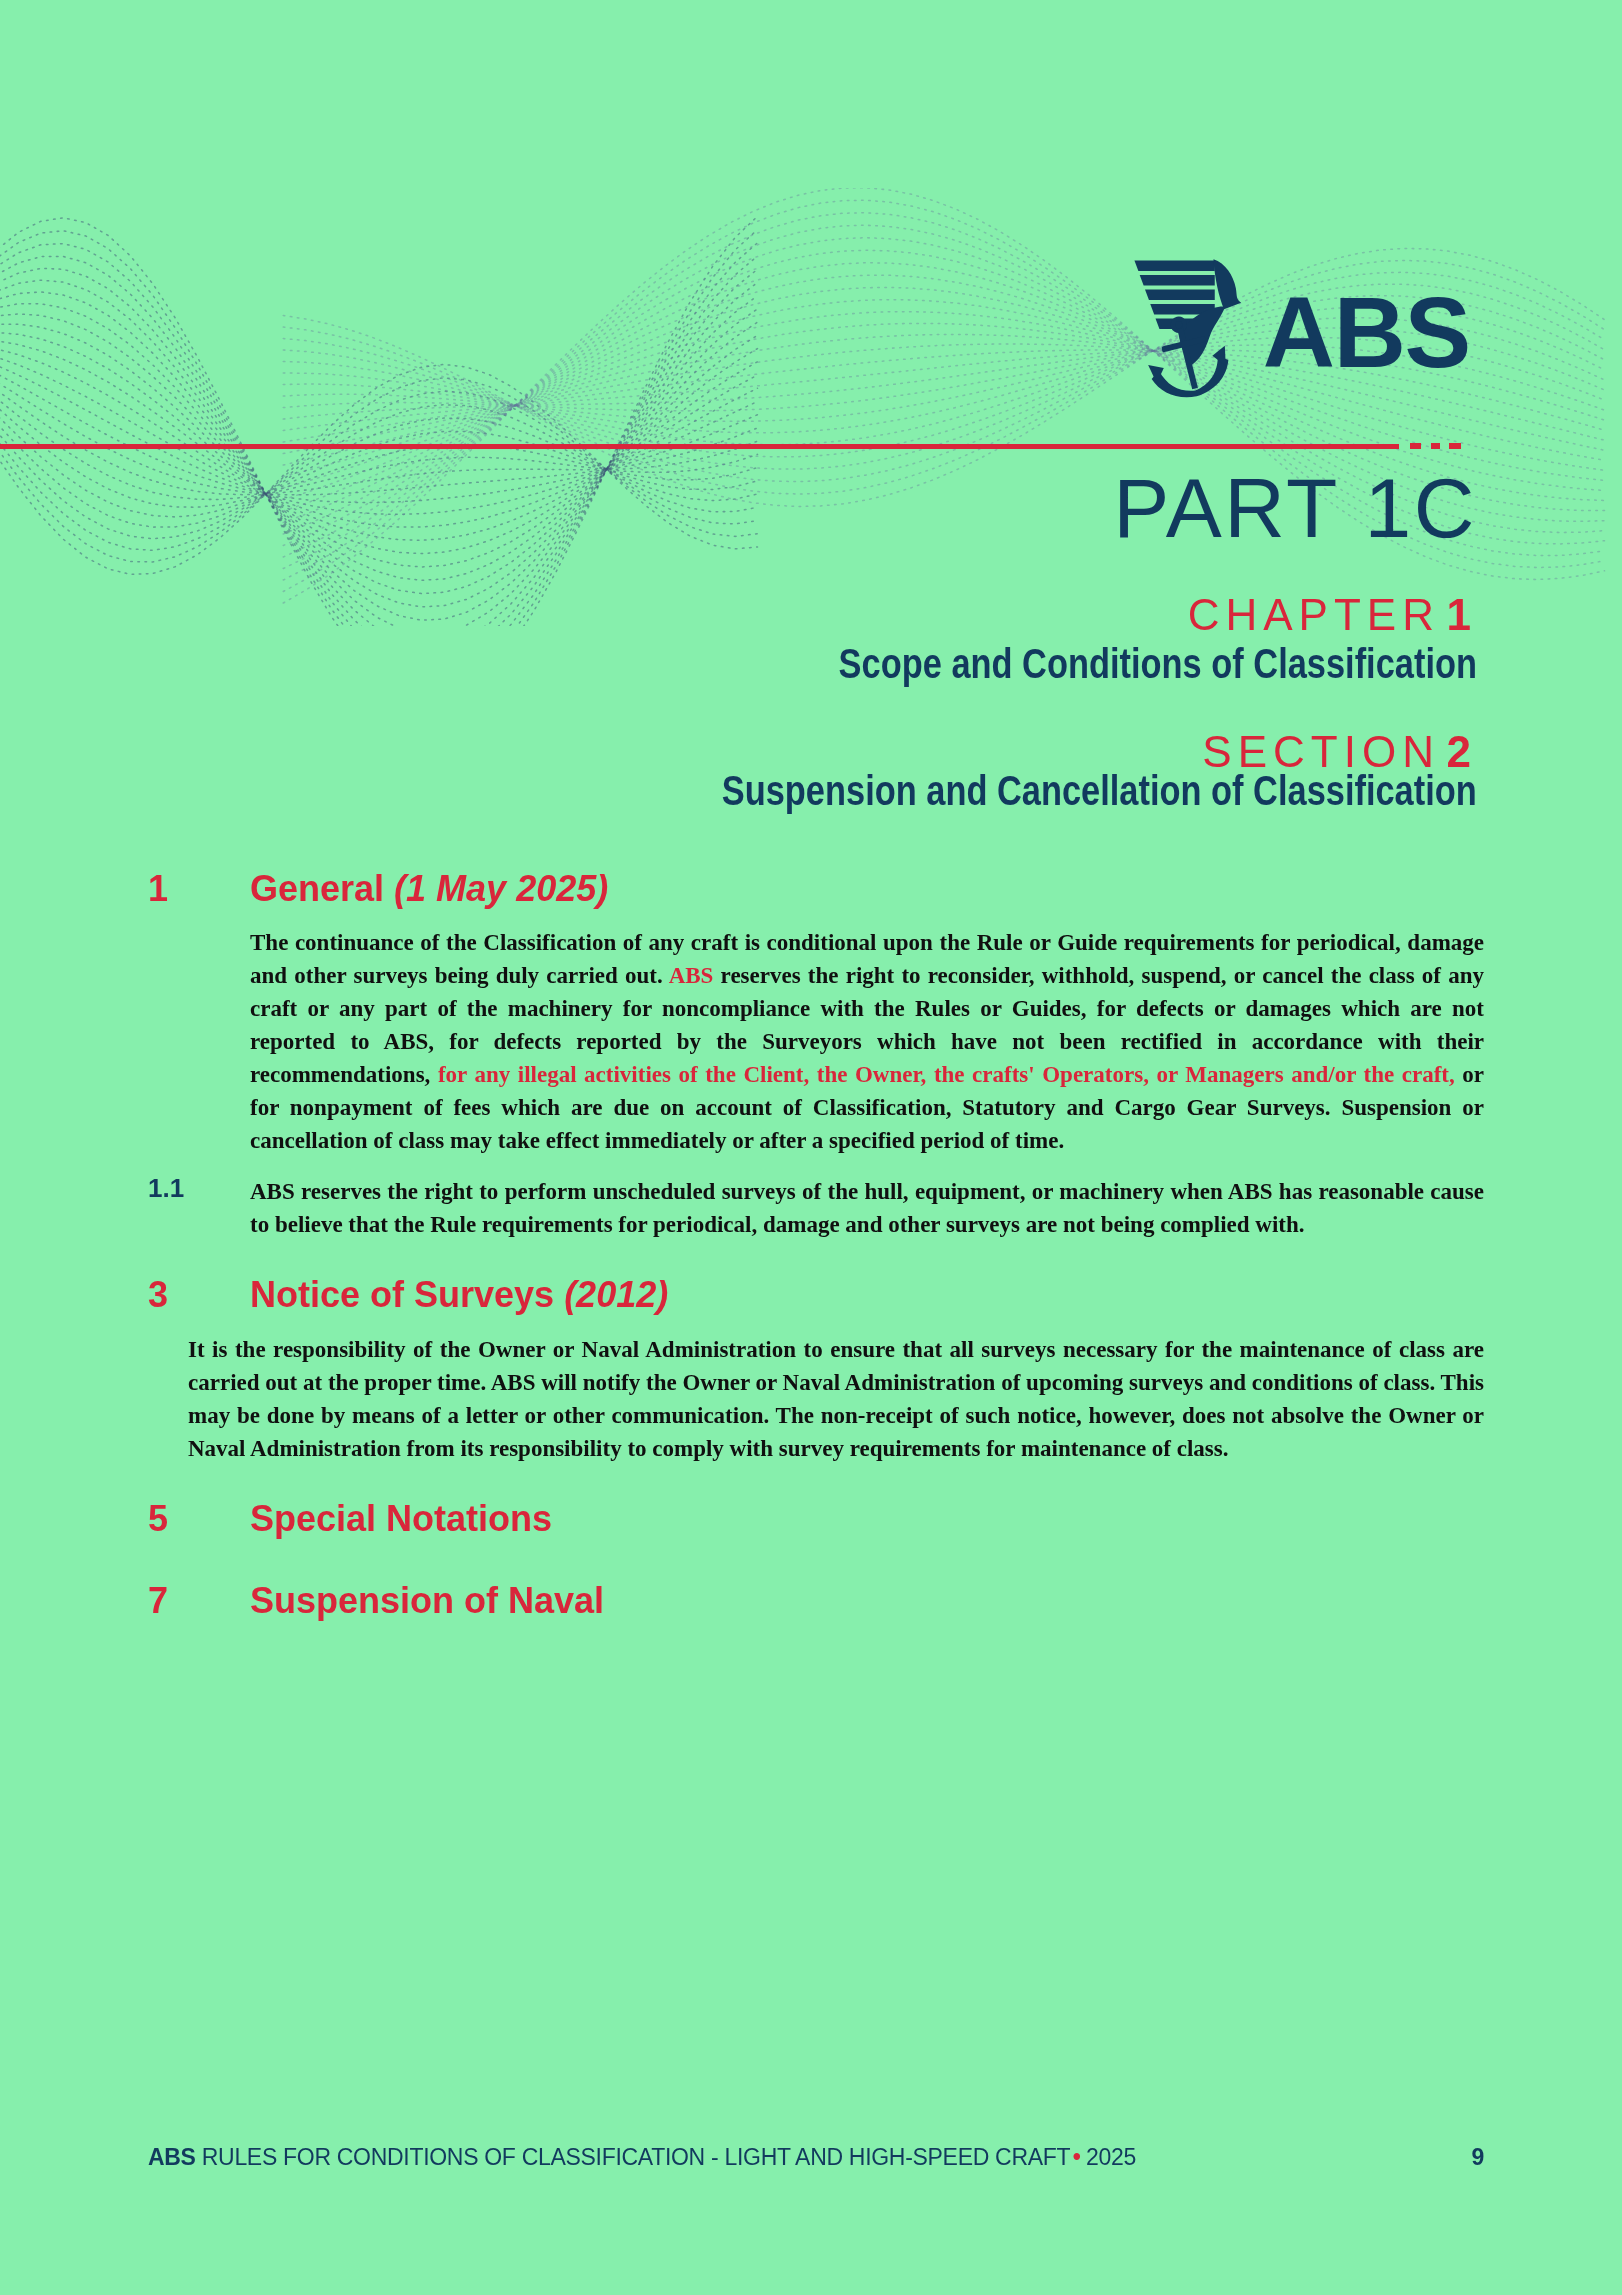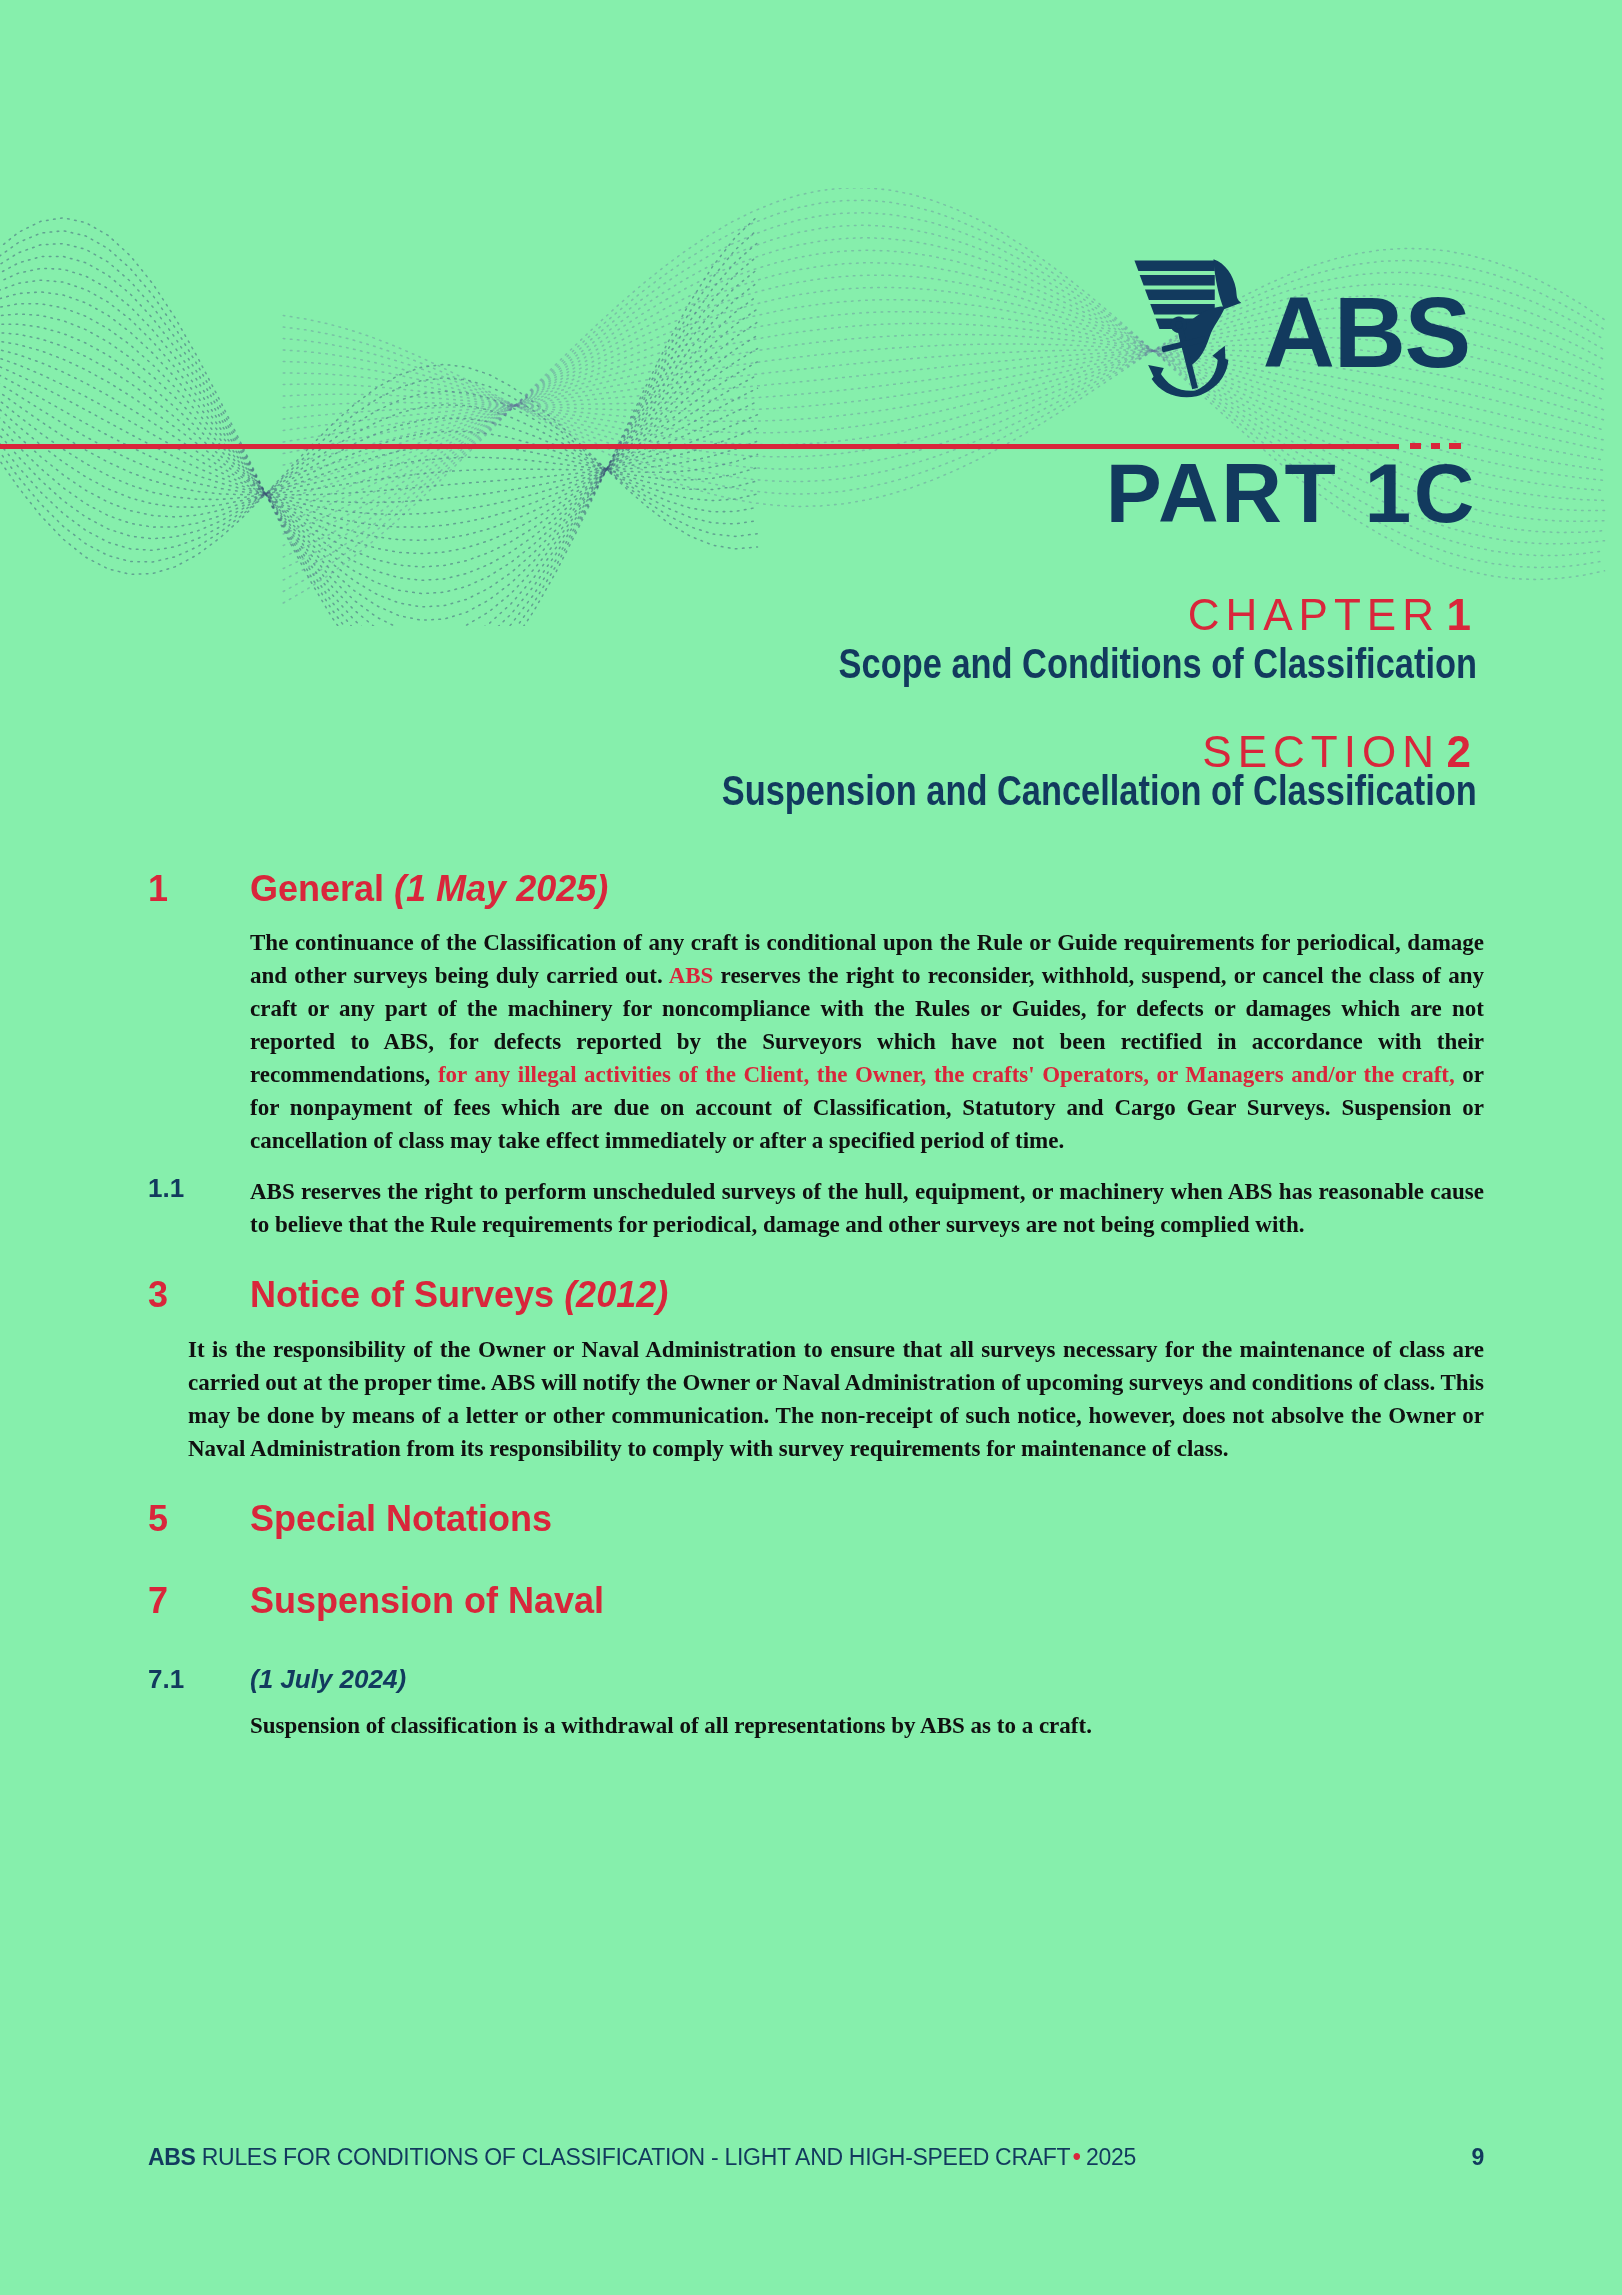--- a/index.html
+++ b/index.html
@@ -24,22 +24,22 @@
   .dash.d3{left:1449px;width:12px;}
   
   .logo-eagle{position:absolute;left:1116px;top:259px;width:135px;height:142px;}
   .logo-text{
     position:absolute;right:153px;top:282px;
     font-size:100px;font-weight:900;letter-spacing:-1.3px;line-height:1;
     color:var(--navy);
   }
   
   .part-title{
-    position:absolute;right:146px;top:451px;
-    font-size:84px;font-weight:bold;letter-spacing:2.6px;line-height:1;
+    position:absolute;right:146px;top:466px;
+    font-size:84px;font-weight:normal;letter-spacing:2.6px;line-height:1;
     color:var(--navy);white-space:nowrap;
   }
   .chapter-line,.section-line{
     position:absolute;right:152px;
     font-size:44px;line-height:1;color:var(--red);white-space:nowrap;
   }
   .chapter-line{top:593px;}
   .section-line{top:730px;}
   .chapter-line .lbl,.section-line .lbl{letter-spacing:6px;font-weight:normal;}
   .chapter-line .num,.section-line .num{font-weight:bold;margin-left:6.6px;}
@@ -225,27 +225,20 @@
       </div>
     </section>
 
     <section class="sec sec-4">
       <div class="sec-head main">
         <span class="sec-num">7</span>
         <span class="t">Suspension of Naval</span>
       </div>
     </section>
 
-    <section class="sec sec-5">
-      <div class="sec-head sub">
-        <span class="sec-num">7.1</span>
-        <span class="date">(1 July 2024)</span>
-      </div>
-      <p class="p"><span>Suspension of classification is a withdrawal of all representations by ABS as to a craft.</span></p>
-    </section>
 
   </main>
 
   <div class="footer">
     <div class="footer-left"><span class="b">ABS</span><span> RULES FOR CONDITIONS OF CLASSIFICATION - LIGHT AND HIGH-SPEED CRAFT</span><span class="bullet">•</span><span>2025</span></div>
     <div class="footer-page">9</div>
   </div>
 
 </div>
 

